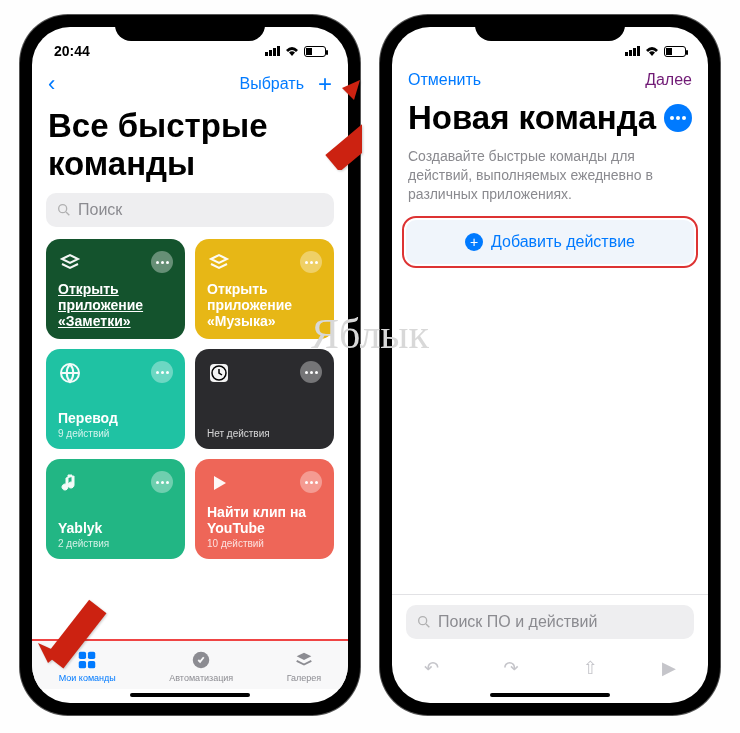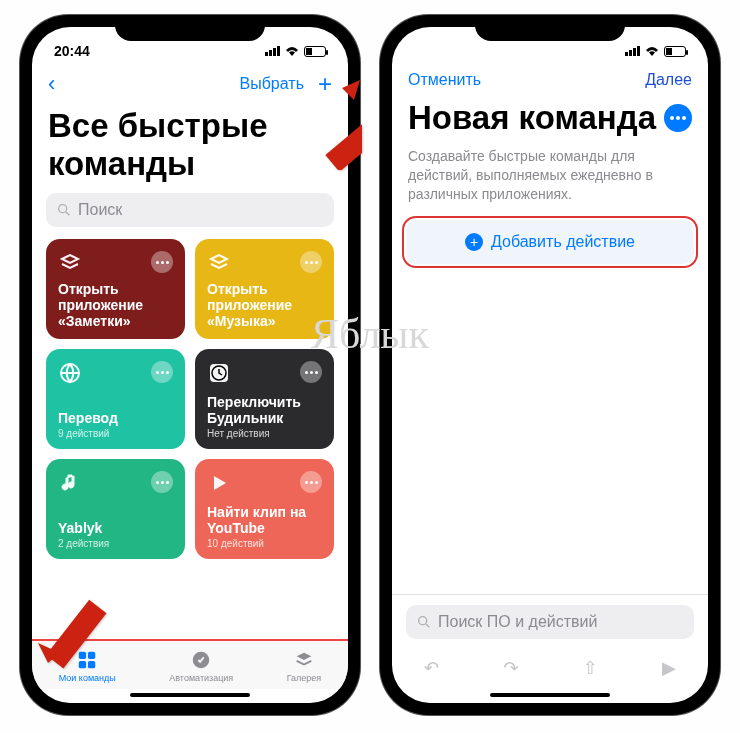--- a/index.html
+++ b/index.html
@@ -33,21 +33,21 @@
   .batt::after{content:'';position:absolute;right:-3px;top:3px;width:2px;height:5px;background:#000;border-radius:1px;}
   .batt i{display:block;width:6px;height:7px;background:#000;margin:1px;}
 
   .navbar {
     display: flex; justify-content: space-between; align-items: center;
     padding: 6px 16px; font-size: 16px;
   }
   .navbar .left  { color:#007aff; font-size: 22px; }
   .navbar .left2 { color:#007aff; font-size: 16px; }
   .navbar .right { color:#007aff; display:flex; align-items:center; gap:14px;}
-  .navbar .dim   { color:#1d4ed8; }
+  .navbar .dim   { color:#701a75; }
   .plus { font-size: 24px; font-weight: 300; line-height: 1; }
 
   .title {
     font-size: 33px; font-weight: 800; padding: 4px 16px 10px 16px;
     display:flex; justify-content:space-between; align-items:center;
   }
   .morebtn{
     width:28px;height:28px;background:#007aff;border-radius:50%;
     display:flex;align-items:center;justify-content:center;color:#fff;font-weight:bold;
   }
@@ -152,21 +152,21 @@
 
     <div class="search">
       <svg viewBox="0 0 24 24">
           <circle cx="10" cy="10" r="6" fill="none" stroke="#888" stroke-width="2"></circle>
           <line x1="15" y1="15" x2="20" y2="20" stroke="#888" stroke-width="2"></line>
         </svg>
       <span>Поиск</span>
     </div>
 
     <div class="grid" id="card-grid">
-        <div class="card" style="background: #7f1d1d;">
+        <div class="card" style="background: #14532d; text-decoration: underline;">
           <div class="top">
             <span class="icon"><svg viewBox="0 0 24 24" fill="none" stroke="#fff" stroke-width="2">
                 <path d="M4 8 L12 4 L20 8 L12 12 Z"></path>
                 <path d="M4 13 L12 17 L20 13"></path>
               </svg></span>
             <span class="dots">
               <i></i>
               <i></i>
               <i></i>
             </span>
@@ -215,21 +215,20 @@
                 <circle cx="12" cy="12" r="7" fill="none" stroke="#000" stroke-width="1.5"></circle>
                 <path d="M12 8 v4 l3 2" stroke="#000" stroke-width="1.5" fill="none"></path>
               </svg></span>
             <span class="dots">
               <i></i>
               <i></i>
               <i></i>
             </span>
           </div>
           <div>
-            <div class="name">Переключить Будильник</div>
             <div class="sub">Нет действия</div>
           </div>
         </div>
         <div class="card" style="background: rgb(34, 182, 132);">
           <div class="top">
             <span class="icon"><svg viewBox="0 0 24 24" fill="#fff">
                 <path d="M10 4 v12 a3 3 0 1 1 -2 -2.8 V7 l8 -2 v9 a3 3 0 1 1 -2 -2.8 V4 Z" stroke="#fff" stroke-width="1"></path>
               </svg></span>
             <span class="dots">
               <i></i>

